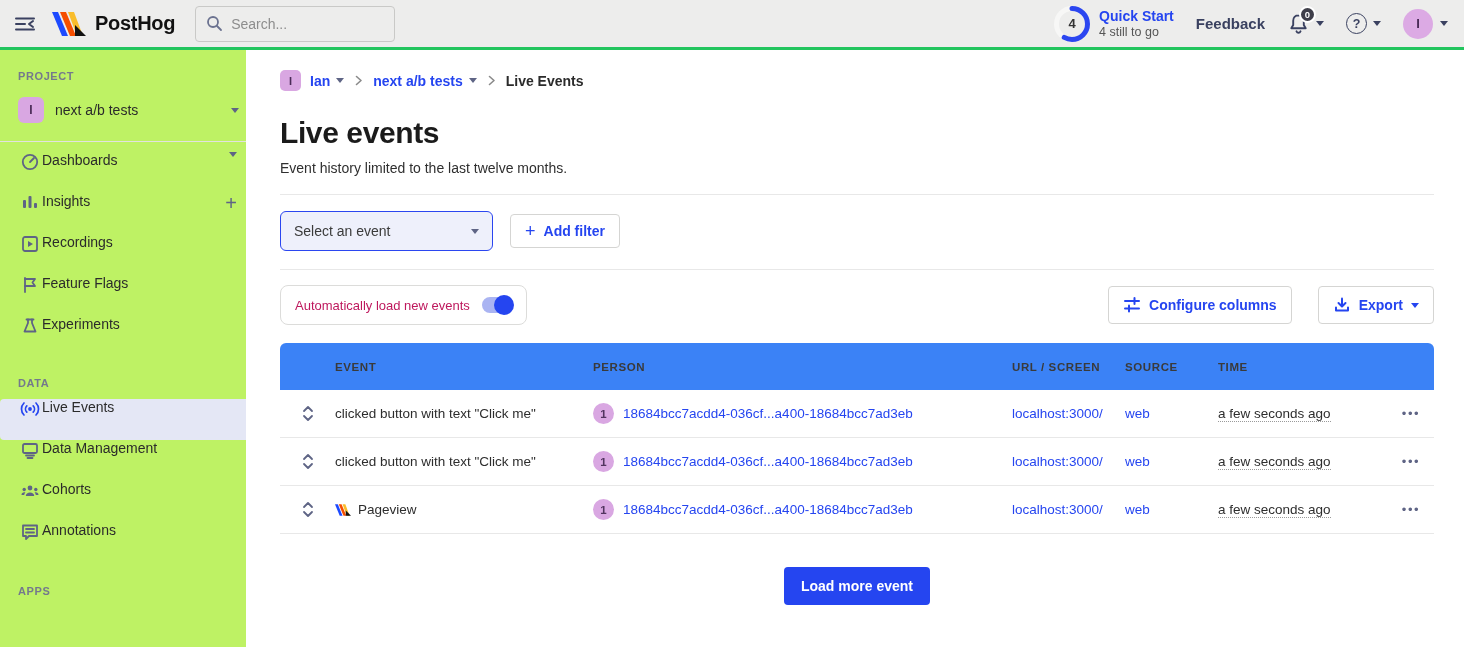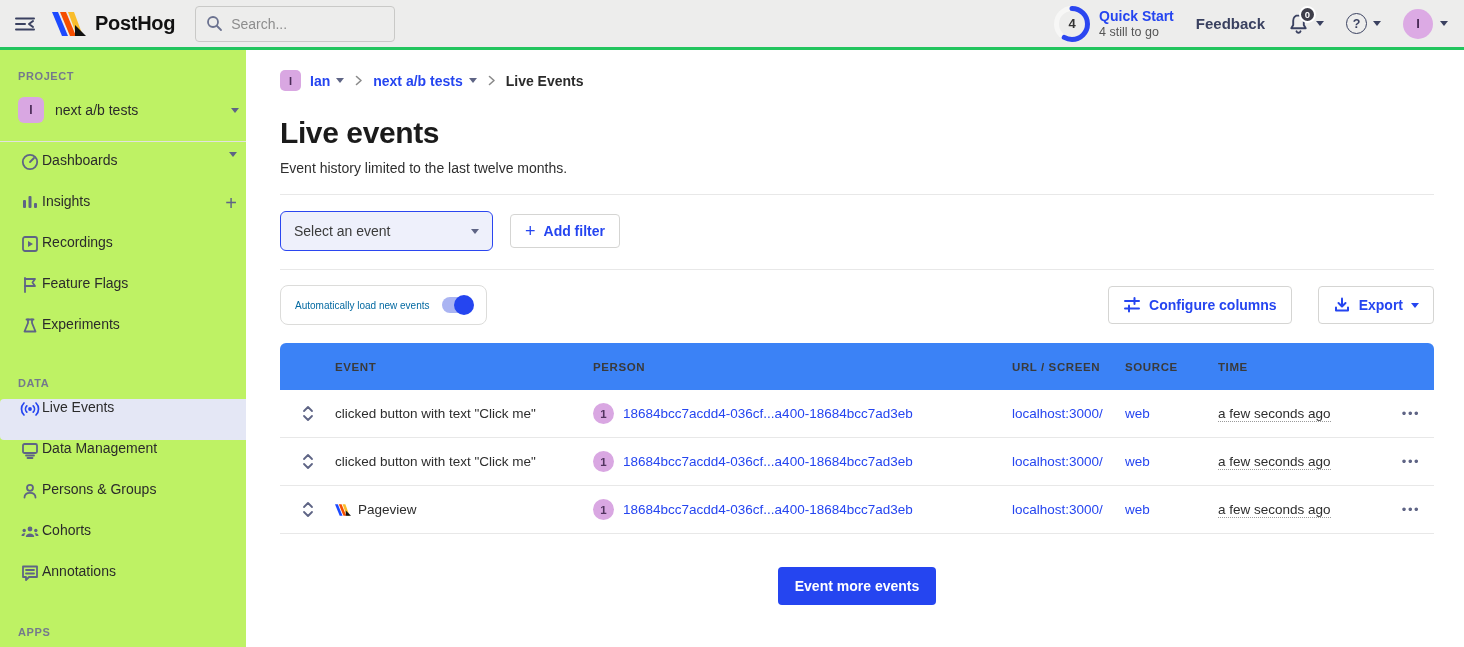--- a/index.html
+++ b/index.html
@@ -112,21 +112,21 @@
     background:#fff; border:1px solid #d5d5d3; border-radius:4px; height:34px;
     display:flex; align-items:center; gap:8px; padding:0 14px; cursor:pointer;
     font-size:14px; font-weight:600; color:#2545f0; font-family:"Liberation Sans",sans-serif;
   }
   .btn-outline.tall { height:38px; }
   .plus-blue { font-size:18px; font-weight:500; color:#2545f0; line-height:1; }
 
   .controls-row { display:flex; align-items:center; justify-content:space-between; margin-top:15px; }
   .autoload-box {
     border:1px solid #dcdcda; border-radius:8px; height:40px; display:flex; align-items:center;
-    gap:12px; padding:0 14px; background:#fff; font-size:10px; color:#0369a1;
+    gap:12px; padding:0 14px; background:#fff; font-size:13px; color:#be185d;
   }
   .toggle { position:relative; width:30px; height:16px; cursor:pointer; flex:none; }
   .toggle .track { position:absolute; inset:0; border-radius:8px; background:#aab4f2; }
   .toggle .knob { position:absolute; top:-2px; right:-2px; width:20px; height:20px; border-radius:50%; background:#2545f0; }
   .controls-right { display:flex; align-items:flex-end; gap:26px; }
 
   
   .events-table { margin-top:18px; }
   .tgrid { display:grid; grid-template-columns:55px 258px 419px 113px 93px 172px 1fr; align-items:center; }
   .thead {
@@ -319,29 +319,20 @@
         <span class="nicon">
           <svg width="20" height="20" viewBox="0 0 20 20" fill="none" stroke="currentColor" stroke-width="1.8" stroke-linecap="round">
             <rect x="3" y="4" width="14" height="9" rx="1.5"></rect>
               <line x1="6" y1="15.5" x2="14" y2="15.5"></line>
               <line x1="7.5" y1="18" x2="12.5" y2="18"></line>
           </svg>
         </span>
         <span>Data Management</span>
       </div>
 
-      <div class="nav-item">
-        <span class="nicon">
-          <svg width="20" height="20" viewBox="0 0 20 20" fill="none" stroke="currentColor" stroke-width="1.8" stroke-linecap="round">
-            <circle cx="10" cy="6.8" r="3"></circle>
-              <path d="M4.5,16.5 C4.5,13.3 7,11.8 10,11.8 C13,11.8 15.5,13.3 15.5,16.5"></path>
-          </svg>
-        </span>
-        <span>Persons &amp; Groups</span>
-      </div>
 
       <div class="nav-item">
         <span class="nicon">
           <svg width="20" height="20" viewBox="0 0 20 20" fill="currentColor">
             <circle cx="10" cy="7" r="2.4"></circle>
               <path d="M5.8,15 C5.8,12.6 7.7,11.4 10,11.4 C12.3,11.4 14.2,12.6 14.2,15 Z"></path>
             <circle cx="4.2" cy="8.5" r="1.7"></circle>
               <path d="M1.5,14 C1.5,12.2 2.8,11.3 4.3,11.3 C4.7,11.3 5.1,11.4 5.4,11.5 C4.6,12.3 4.2,13.3 4.2,14 Z"></path>
             <circle cx="15.8" cy="8.5" r="1.7"></circle>
               <path d="M18.5,14 C18.5,12.2 17.2,11.3 15.7,11.3 C15.3,11.3 14.9,11.4 14.6,11.5 C15.4,12.3 15.8,13.3 15.8,14 Z"></path>
@@ -518,17 +509,17 @@
           <a class="tlink">18684bcc7acdd4-036cf...a400-18684bcc7ad3eb</a>
         </div>
         <div><a class="tlink">localhost:3000/</a></div>
         <div><a class="tlink">web</a></div>
         <div class="time-cell"><span>a few seconds ago</span></div>
         <div class="more-btn">•••</div>
       </div>
     </div>
 
     <div class="load-more-wrap">
-      <button class="btn-primary">Event more events</button>
+      <button class="btn-primary">Load more event</button>
     </div>
 
   </main>
 </div>
 
 </body></html>

